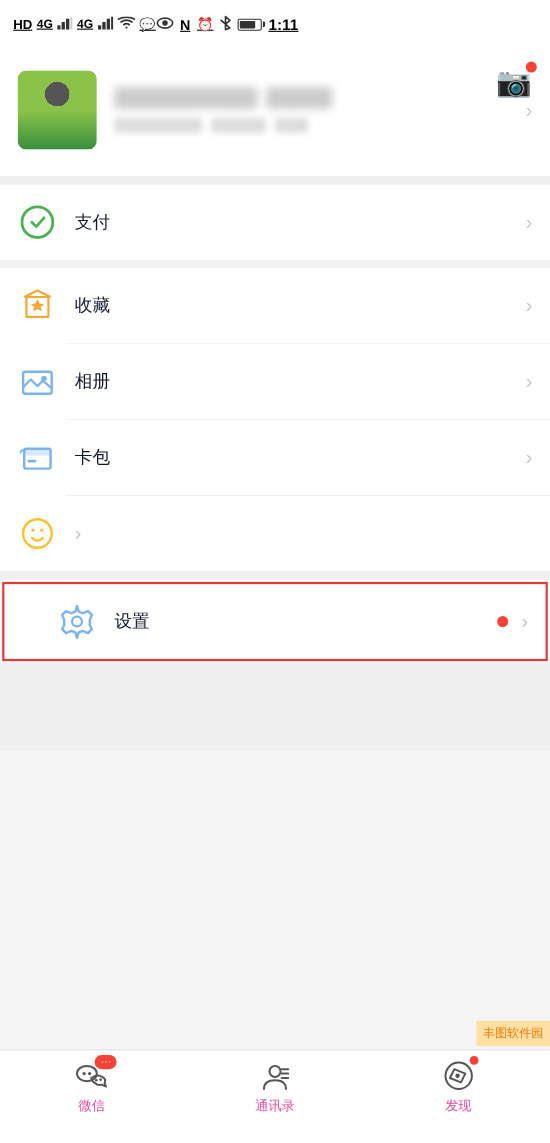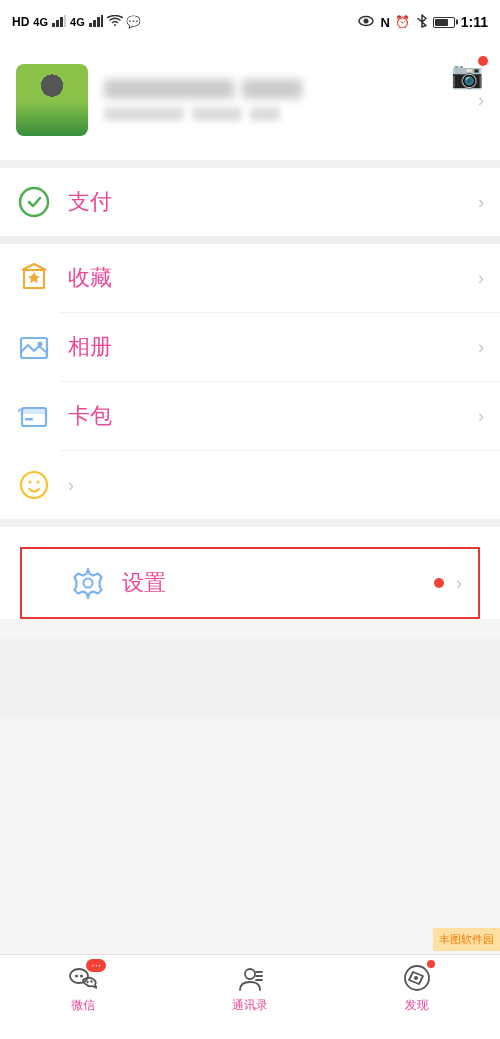--- a/index.html
+++ b/index.html
@@ -12,24 +12,25 @@
       position: relative;
     }
 
     
     .status-bar {
       width: 100%;
       height: 44px;
       background: #fff;
       display: flex;
       align-items: center;
-      justify-content: space-between;
+      justify-content: flex-start;
       padding: 0 12px;
       font-size: 13px;
       font-weight: 600;
+      text-decoration: underline;
     }
     .status-left {
       display: flex;
       align-items: center;
       gap: 4px;
       font-size: 12px;
       font-weight: bold;
     }
     .status-right {
       display: flex;
@@ -168,36 +169,36 @@
     .menu-item {
       display: flex;
       align-items: center;
       padding: 16px 16px;
       background: #fff;
       position: relative;
       min-height: 62px;
     }
     .menu-item-highlighted {
       border: 2.5px solid #e53935;
-      margin: 20px;
+      margin: 2px;
       padding-left: 48px;
     }
     .menu-icon {
       width: 36px;
       height: 36px;
       margin-right: 16px;
       display: flex;
       align-items: center;
       justify-content: center;
       flex-shrink: 0;
     }
     .menu-label {
       flex: 1;
-      font-size: 22px;
-      color: #ec4899;
+      font-size: 16px;
+      color: #0f172a;
       font-weight: 400;
     }
     .menu-badge-dot {
       width: 10px;
       height: 10px;
       background: #f44336;
       border-radius: 50%;
       margin-right: 12px;
     }
     .menu-chevron {

